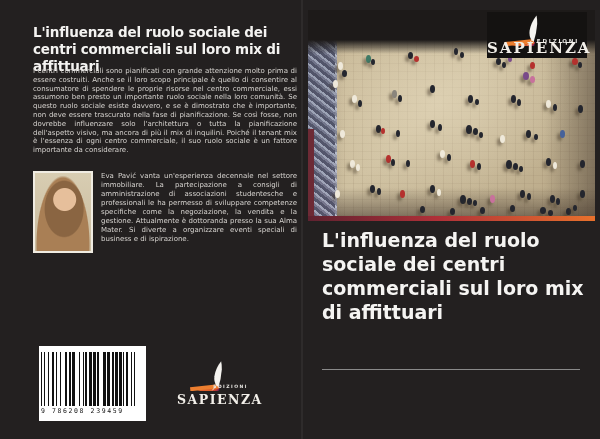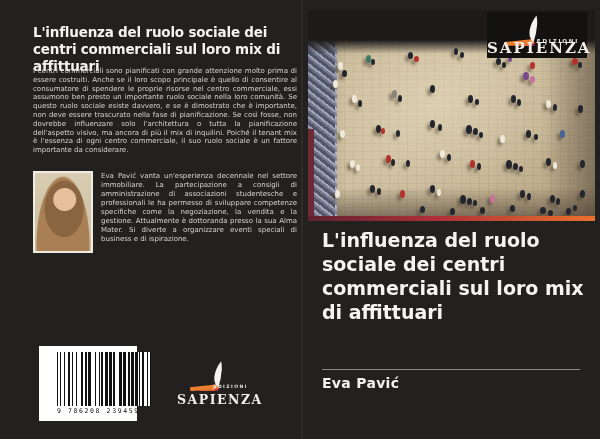--- a/index.html
+++ b/index.html
@@ -25,22 +25,22 @@
       radial-gradient(circle at 53% 34%, #e6bf9b 0 11px, rgba(0,0,0,0) 12px),
       radial-gradient(ellipse at 52% 46%, #8a6542 0 19px, rgba(0,0,0,0) 20px),
       radial-gradient(ellipse at 50% 92%, #a97f55 0 26px, rgba(0,0,0,0) 27px),
       linear-gradient(180deg,#d8cdb2,#c9bb9e);
   }
   .author-bio{
     position:absolute; left:101px; top:172px; width:196px;
     font-size:7px; line-height:9px; text-align:justify; color:#d6d3cf;
   }
   .barcode{
-    position:absolute; left:39px; top:346px; width:98px; height:75px;
-    background:#fff; box-sizing:border-box; padding:6px 5px 3px 18px;
+    position:absolute; left:39px; top:346px; width:107px; height:75px;
+    background:#fff; box-sizing:border-box; padding:6px 5px 3px 2px;
   }
   .barcode-bars{height:54px; font-size:0; white-space:nowrap;}
   .barcode-bars span{display:inline-block; height:100%;}
   .barcode-number{
     margin-top:1px; font-family:"DejaVu Sans Mono","Liberation Mono",monospace;
     font-size:6.5px; letter-spacing:1.6px; color:#141414; white-space:nowrap;
   }
   .spine-crease{
     position:absolute; left:301px; top:0; width:2px; height:439px;
     background:rgba(255,255,255,0.05);
@@ -244,15 +244,14 @@
   <div class="logo logo-top">
     <svg class="fan" width="46" height="32" viewBox="0 0 64 46">
         <use href="#fan-symbol"></use>
       </svg>
     <div class="imprint">EDIZIONI</div>
     <div class="pubname">SAPIENZA</div>
   </div>
 
   <div class="front-title">L'influenza del ruolo sociale dei centri commerciali sul loro mix di affittuari</div>
   <div class="author-rule"></div>
-  <div class="front-author">Eva Pavić</div>
 
 </div>
 
 </body></html>

